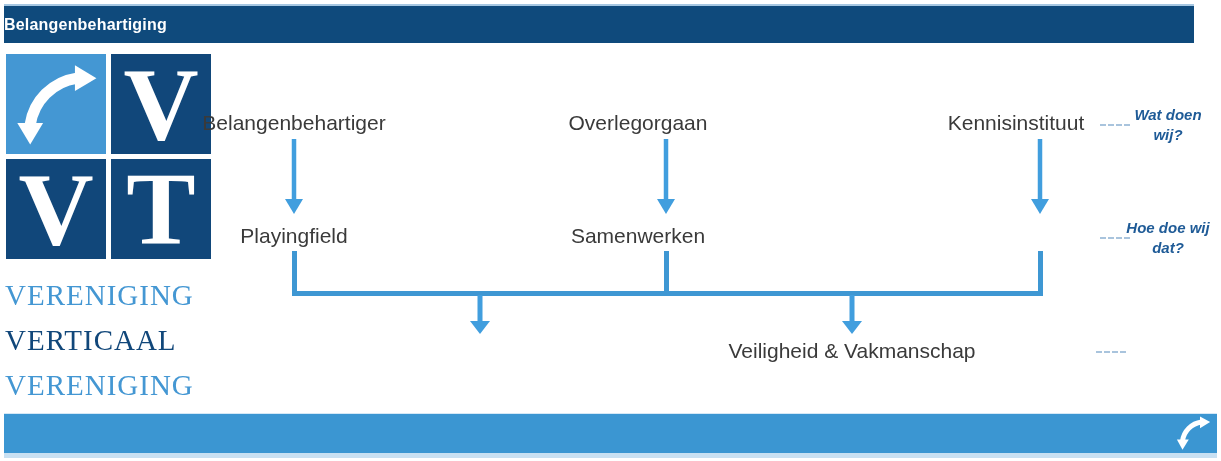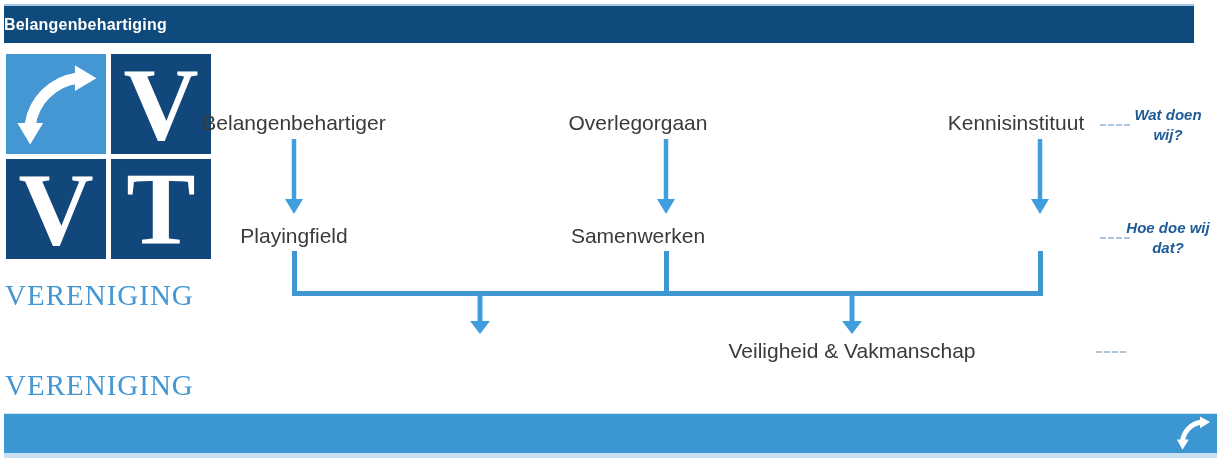--- a/index.html
+++ b/index.html
@@ -95,20 +95,21 @@
   <div class="sq dark tr">
     <span class="letter">V</span>
   </div>
   <div class="sq dark bl">
     <span class="letter">V</span>
   </div>
   <div class="sq dark br">
     <span class="letter">T</span>
   </div>
   <div class="wm light l1">VERENIGING</div>
+  <div class="wm dark l2">VERTICAAL</div>
   <div class="wm light l3">VERENIGING</div>
 
   <div class="lbl role col1">Belangenbehartiger</div>
   <div class="lbl role col2">Overlegorgaan</div>
   <div class="lbl role col3">Kennisinstituut</div>
 
   <svg class="varrow va1" width="26" height="76" viewBox="0 0 26 76">
     <rect class="arrowfill" x="10.75" y="0" width="4.5" height="62"></rect>
       <polygon class="arrowfill" points="4,60 22,60 13,75"></polygon>
   </svg>

